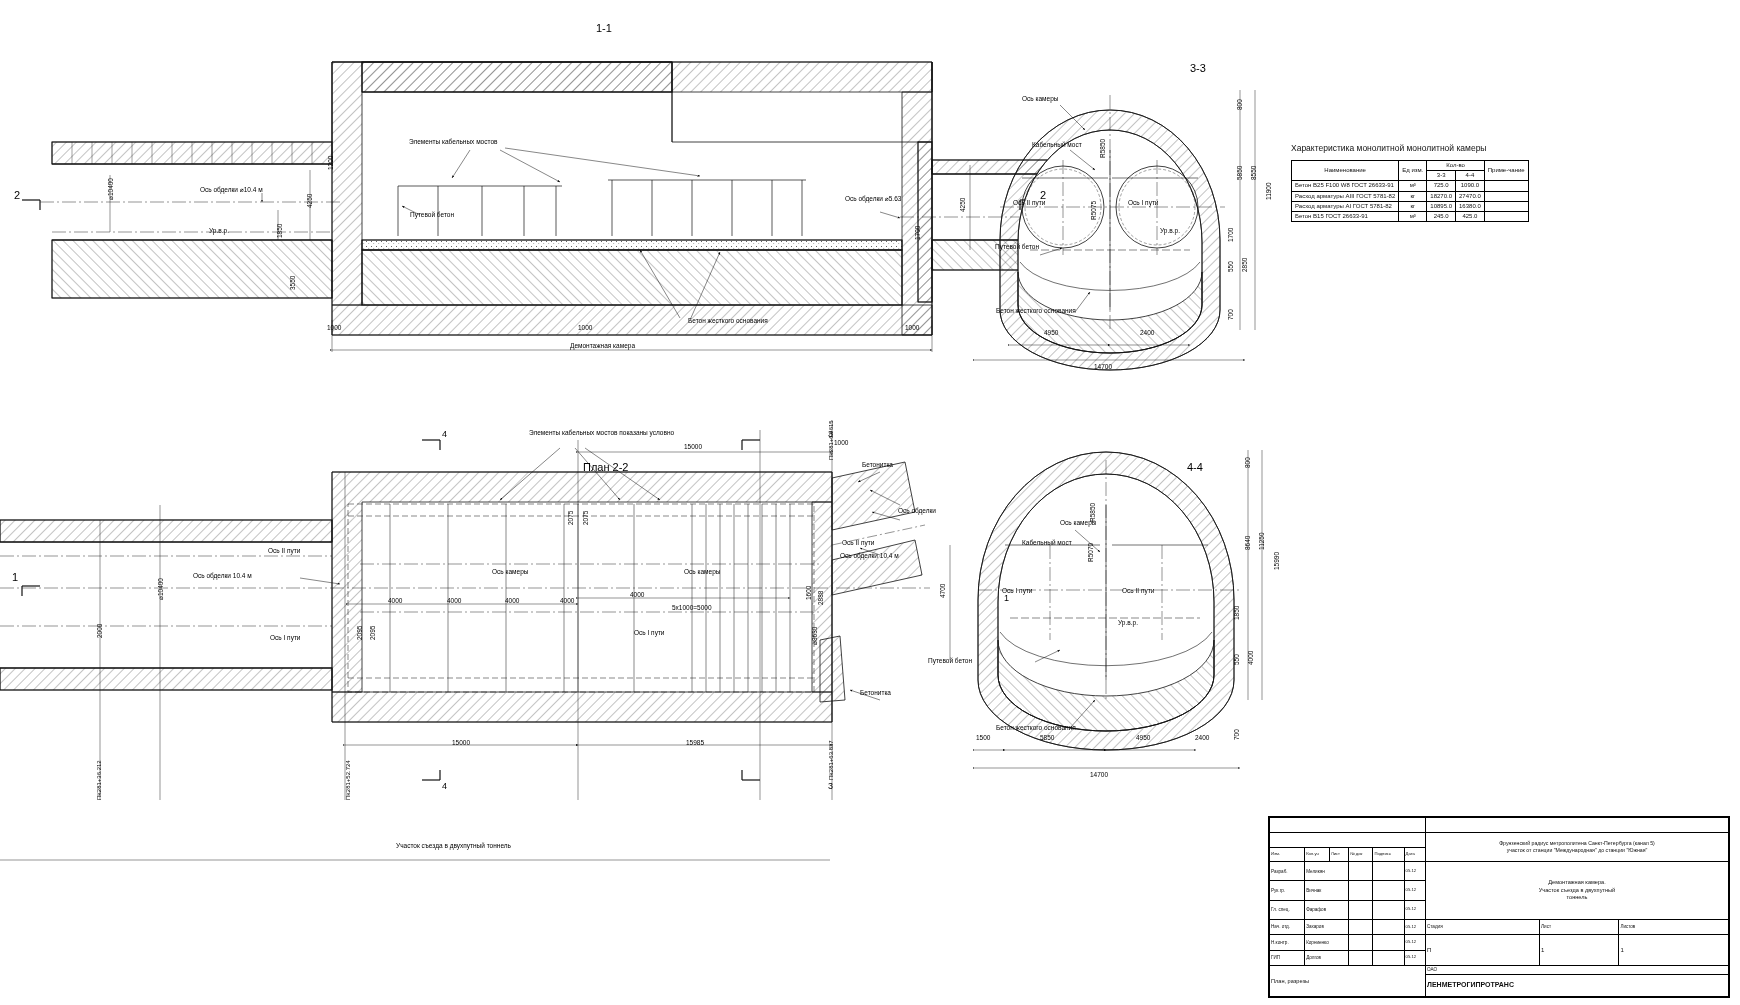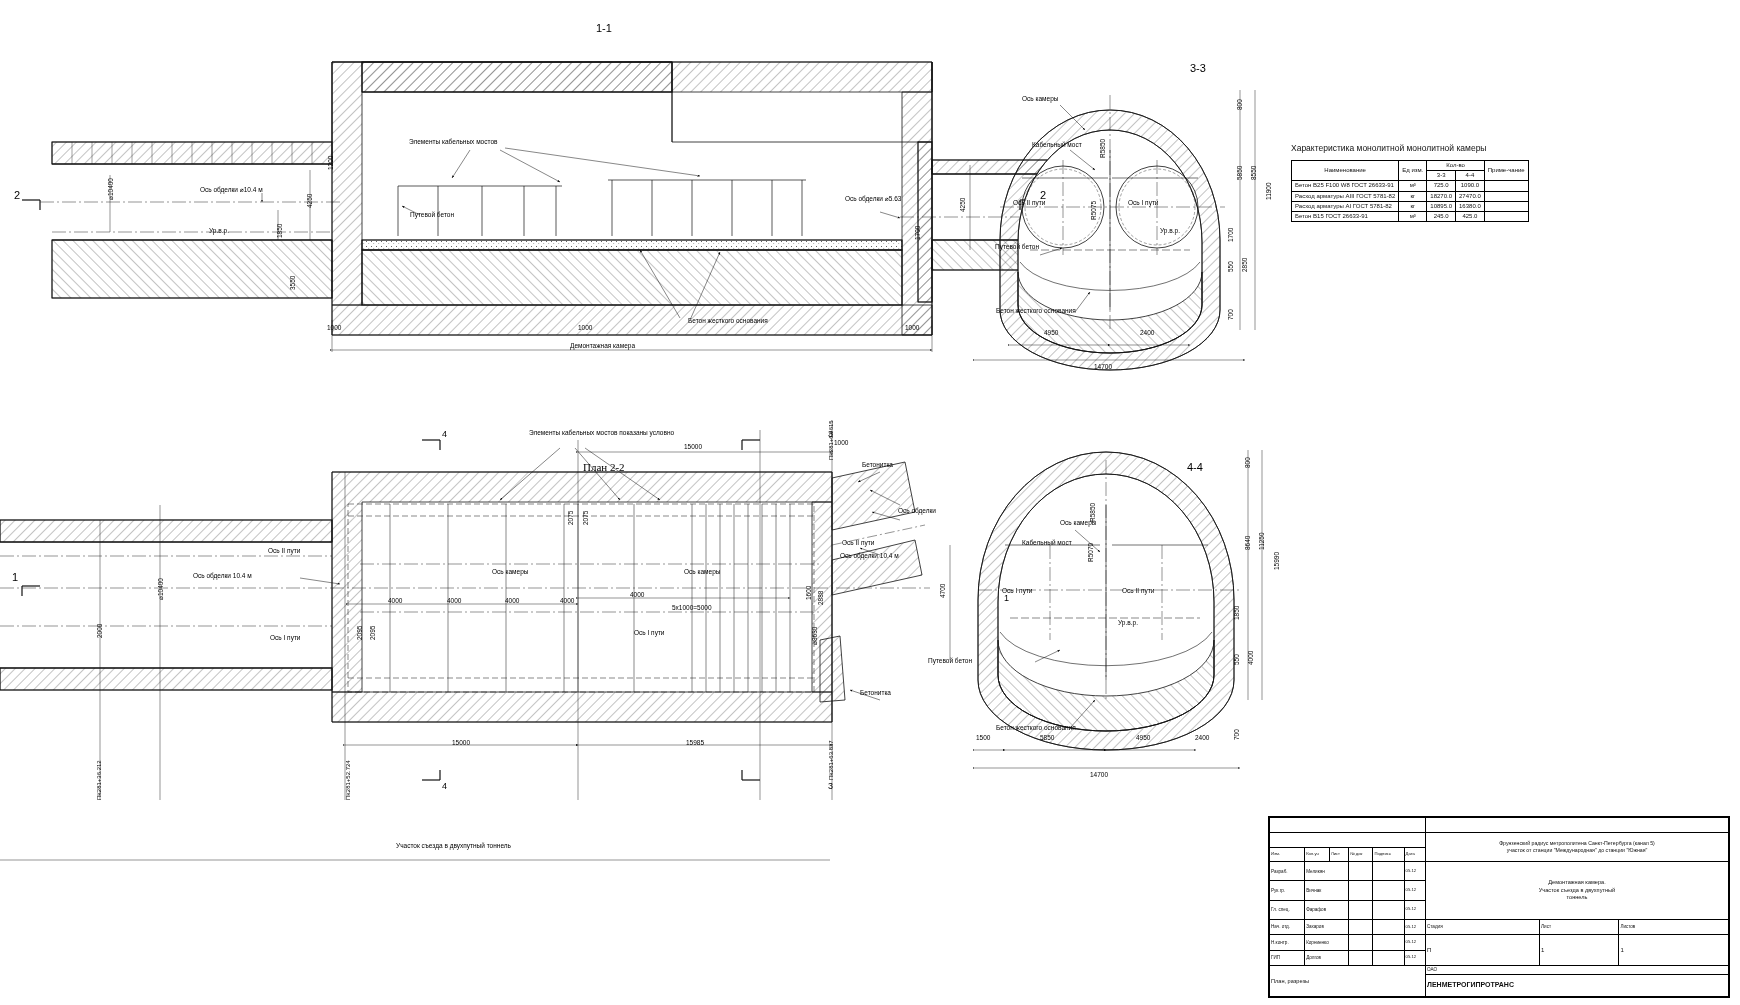--- a/index.html
+++ b/index.html
@@ -326,21 +326,21 @@
     </g>
     <g stroke-width="0.5">
       <path d="M1075,530 L1100,552" marker-end="url(#arS)"></path>
       <path d="M1035,662 L1060,650" marker-end="url(#arS)"></path>
       <path d="M1070,728 L1095,700" marker-end="url(#arS)"></path>
     </g>
   </g>
 </svg>
 
 <div class="ttl" style="left:596px;top:22px;">1-1</div>
-<div class="ttl" style="left:583px;top:461px;font-family:Liberation Serif, serif;">План 2-2</div>
+<div class="ttl" style="left:583px;top:461px;">План 2-2</div>
 <div class="ttl" style="left:1190px;top:62px;">3-3</div>
 <div class="ttl" style="left:1187px;top:461px;">4-4</div>
 
 <div class="lbl" style="left:14px;top:190px;font-size:11px;">2</div>
 <div class="lbl" style="left:1040px;top:190px;font-size:11px;">2</div>
 <div class="lbl" style="left:12px;top:572px;font-size:11px;">1</div>
 <div class="lbl" style="left:1004px;top:594px;font-size:9px;">1</div>
 <div class="lbl" style="left:442px;top:430px;font-size:9px;">4</div>
 <div class="lbl" style="left:442px;top:782px;font-size:9px;">4</div>
 <div class="lbl" style="left:828px;top:430px;font-size:9px;">3</div>

